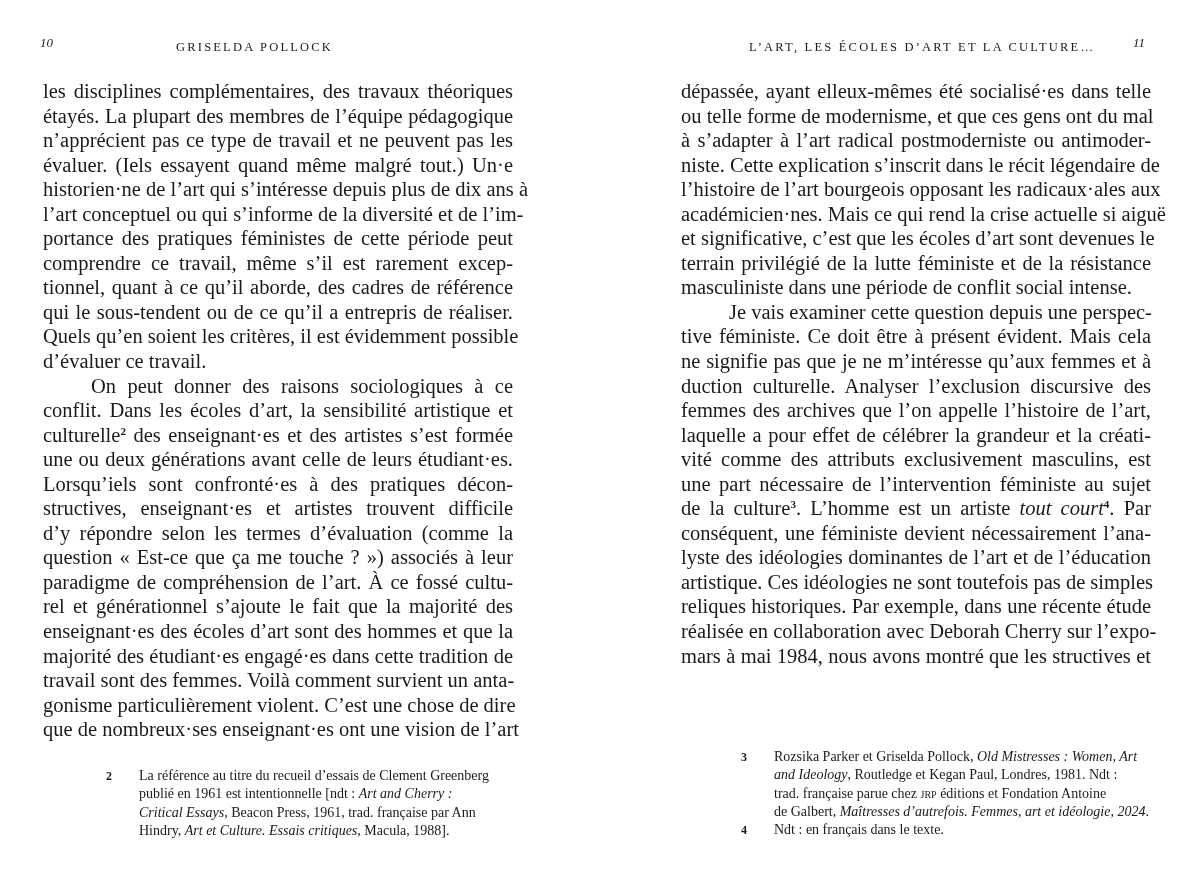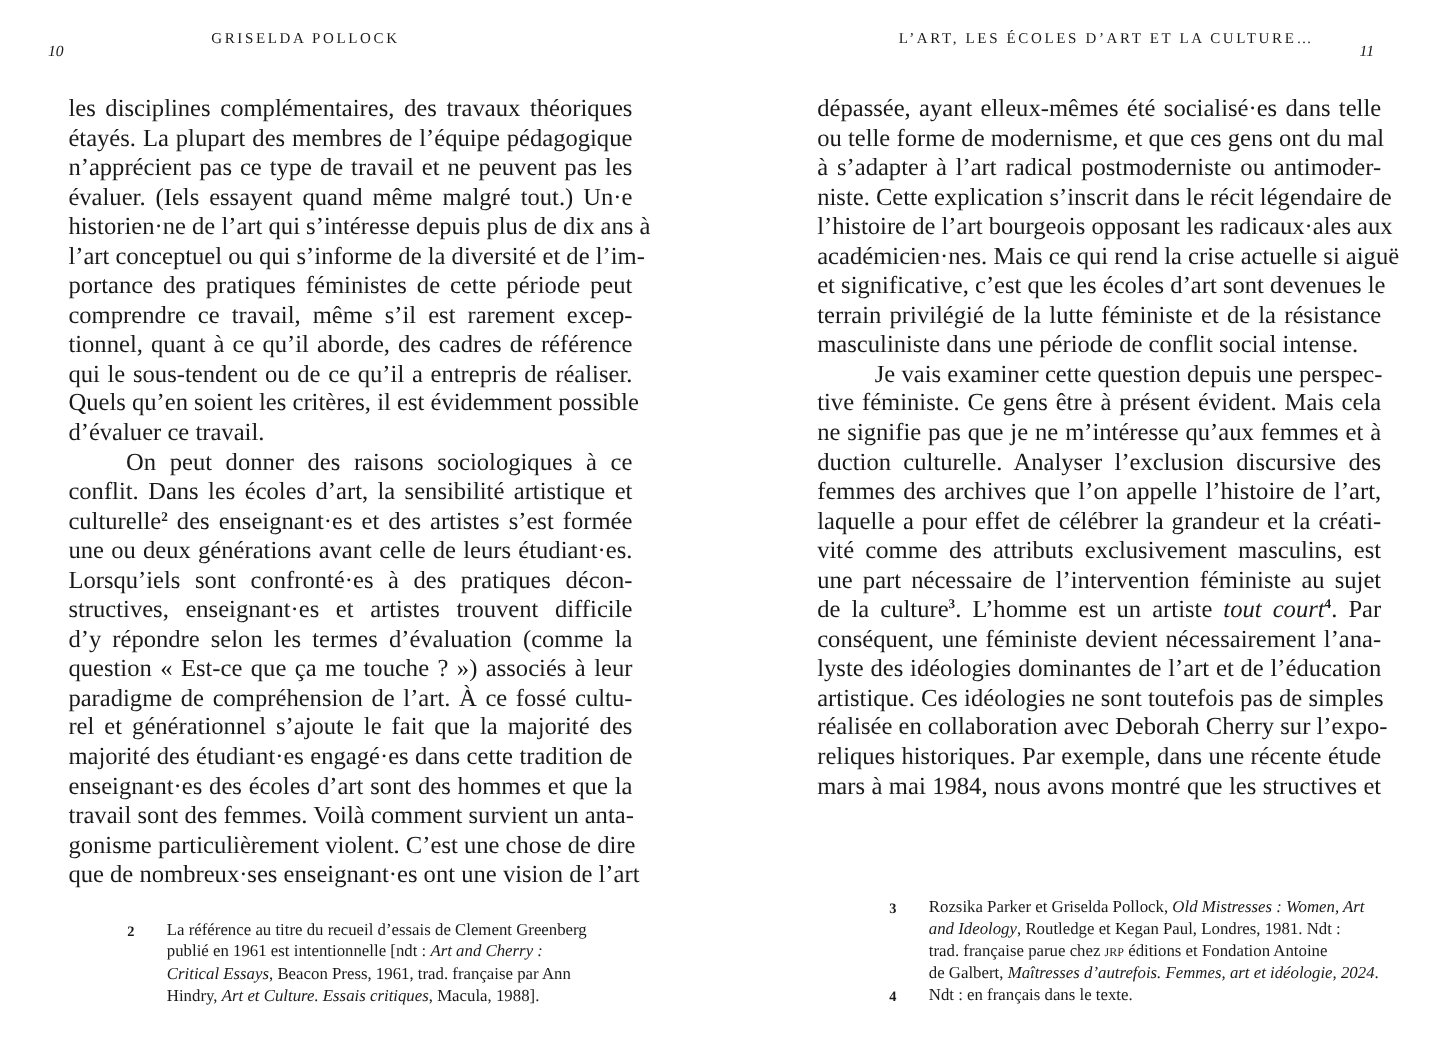--- a/index.html
+++ b/index.html
@@ -1,27 +1,27 @@
 <!DOCTYPE html>
 <html><head>
 <meta charset="utf-8">
 <style>
   html, body { margin: 0; padding: 0; background: #ffffff; }
   body { width: 1191px; height: 879px; position: relative; overflow: hidden; color: #1a1a1a; font-family: "Liberation Serif", "DejaVu Serif", serif; }
   .page { position: absolute; top: 0; height: 656px; }
   .page.left { left: 0; width: 595px; }
   .page.right { left: 596px; width: 595px; }
-  .runhead { position: absolute; top: 25px; font-size: 12.5px; letter-spacing: 2.2px; text-transform: uppercase; white-space: nowrap; text-align: center; }
+  .runhead { position: absolute; top: 40px; font-size: 12.5px; letter-spacing: 2.2px; text-transform: uppercase; white-space: nowrap; text-align: center; }
   .folio { position: absolute; top: 35px; font-size: 13px; font-style: italic; }
   .left .folio { left: 40px; }
   .left .runhead { left: 176px; }
   .right .runhead { left: 153px; }
   .right .folio { left: 537px; }
   .body { position: absolute; top: 79px; width: 470px; font-size: 20.5px; line-height: 24.55px; }
-  .left .body { left: 57px; }
+  .left .body { left: 43px; }
   .right .body { left: 85px; }
   .line { display: block; white-space: nowrap; text-align: justify; text-align-last: justify; height: 24.55px; }
   .line.last { text-align-last: left; }
   .line.indent { padding-left: 48px; }
   sup.fn { font-size: 11px; font-weight: bold; vertical-align: 7px; line-height: 0; }
   .notes { position: absolute; font-size: 14px; line-height: 18.3px; }
   .left .notes { left: 106px; top: 767px; width: 420px; }
   .right .notes { left: 145px; top: 748px; width: 420px; }
   .note { position: relative; padding-left: 33px; }
   .note .num { position: absolute; left: 0; top: 0; font-weight: bold; font-size: 12px; }
@@ -50,22 +50,22 @@
       <span class="line indent">On peut donner des raisons sociologiques à ce</span>
       <span class="line">conflit. Dans les écoles d’art, la sensibilité artistique et</span>
       <span class="line">culturelle<sup class="fn">2</sup> des enseignant·es et des artistes s’est formée</span>
       <span class="line">une ou deux générations avant celle de leurs étudiant·es.</span>
       <span class="line">Lorsqu’iels sont confronté·es à des pratiques décon-</span>
       <span class="line">structives, enseignant·es et artistes trouvent difficile</span>
       <span class="line">d’y répondre selon les termes d’évaluation (comme la</span>
       <span class="line">question « Est-ce que ça me touche ? ») associés à leur</span>
       <span class="line">paradigme de compréhension de l’art. À ce fossé cultu-</span>
       <span class="line">rel et générationnel s’ajoute le fait que la majorité des</span>
+      <span class="line">enseignant·es des écoles d’art sont des hommes et que la</span>
       <span class="line">majorité des étudiant·es engagé·es dans cette tradition de</span>
-      <span class="line">enseignant·es des écoles d’art sont des hommes et que la</span>
       <span class="line">travail sont des femmes. Voilà comment survient un anta-</span>
       <span class="line">gonisme particulièrement violent. C’est une chose de dire</span>
       <span class="line last-page-line">que de nombreux·ses enseignant·es ont une vision de l’art</span>
     </div>
   <div class="notes">
       <div class="note">
         <span class="num">2</span>
         <span class="nl">La référence au titre du recueil d’essais de Clement Greenberg</span>
         <span class="nl">publié en 1961 est intentionnelle [ndt : <i>Art and Cherry :</i></span>
         <span class="nl"><i>Critical Essays</i>, Beacon Press, 1961, trad. française par Ann</span>
@@ -81,33 +81,33 @@
       <span class="line">dépassée, ayant elleux-mêmes été socialisé·es dans telle</span>
       <span class="line">ou telle forme de modernisme, et que ces gens ont du mal</span>
       <span class="line">à s’adapter à l’art radical postmoderniste ou antimoder-</span>
       <span class="line">niste. Cette explication s’inscrit dans le récit légendaire de</span>
       <span class="line">l’histoire de l’art bourgeois opposant les radicaux·ales aux</span>
       <span class="line">académicien·nes. Mais ce qui rend la crise actuelle si aiguë</span>
       <span class="line">et significative, c’est que les écoles d’art sont devenues le</span>
       <span class="line">terrain privilégié de la lutte féministe et de la résistance</span>
       <span class="line last">masculiniste dans une période de conflit social intense.</span>
       <span class="line indent">Je vais examiner cette question depuis une perspec-</span>
-      <span class="line">tive féministe. Ce gens être à présent évident. Mais cela</span>
+      <span class="line">tive féministe. Ce doit être à présent évident. Mais cela</span>
       <span class="line">ne signifie pas que je ne m’intéresse qu’aux femmes et à</span>
       <span class="line">duction culturelle. Analyser l’exclusion discursive des</span>
       <span class="line">femmes des archives que l’on appelle l’histoire de l’art,</span>
       <span class="line">laquelle a pour effet de célébrer la grandeur et la créati-</span>
       <span class="line">vité comme des attributs exclusivement masculins, est</span>
       <span class="line">une part nécessaire de l’intervention féministe au sujet</span>
       <span class="line">de la culture<sup class="fn">3</sup>. L’homme est un artiste <i>tout court</i><sup class="fn">4</sup>. Par</span>
       <span class="line">conséquent, une féministe devient nécessairement l’ana-</span>
       <span class="line">lyste des idéologies dominantes de l’art et de l’éducation</span>
       <span class="line">artistique. Ces idéologies ne sont toutefois pas de simples</span>
+      <span class="line">reliques historiques. Par exemple, dans une récente étude</span>
       <span class="line">réalisée en collaboration avec Deborah Cherry sur l’expo-</span>
-      <span class="line">reliques historiques. Par exemple, dans une récente étude</span>
       <span class="line last-page-line">mars à mai 1984, nous avons montré que les structives et</span>
     </div>
   <div class="notes">
       <div class="note">
         <span class="num">3</span>
         <span class="nl">Rozsika Parker et Griselda Pollock, <i>Old Mistresses : Women, Art</i></span>
         <span class="nl"><i>and Ideology</i>, Routledge et Kegan Paul, Londres, 1981. Ndt :</span>
         <span class="nl">trad. française parue chez <span class="smallcaps">JRP</span> éditions et Fondation Antoine</span>
         <span class="nl">de Galbert, <i>Maîtresses d’autrefois. Femmes, art et idéologie, 2024</i>.</span>
       </div>

